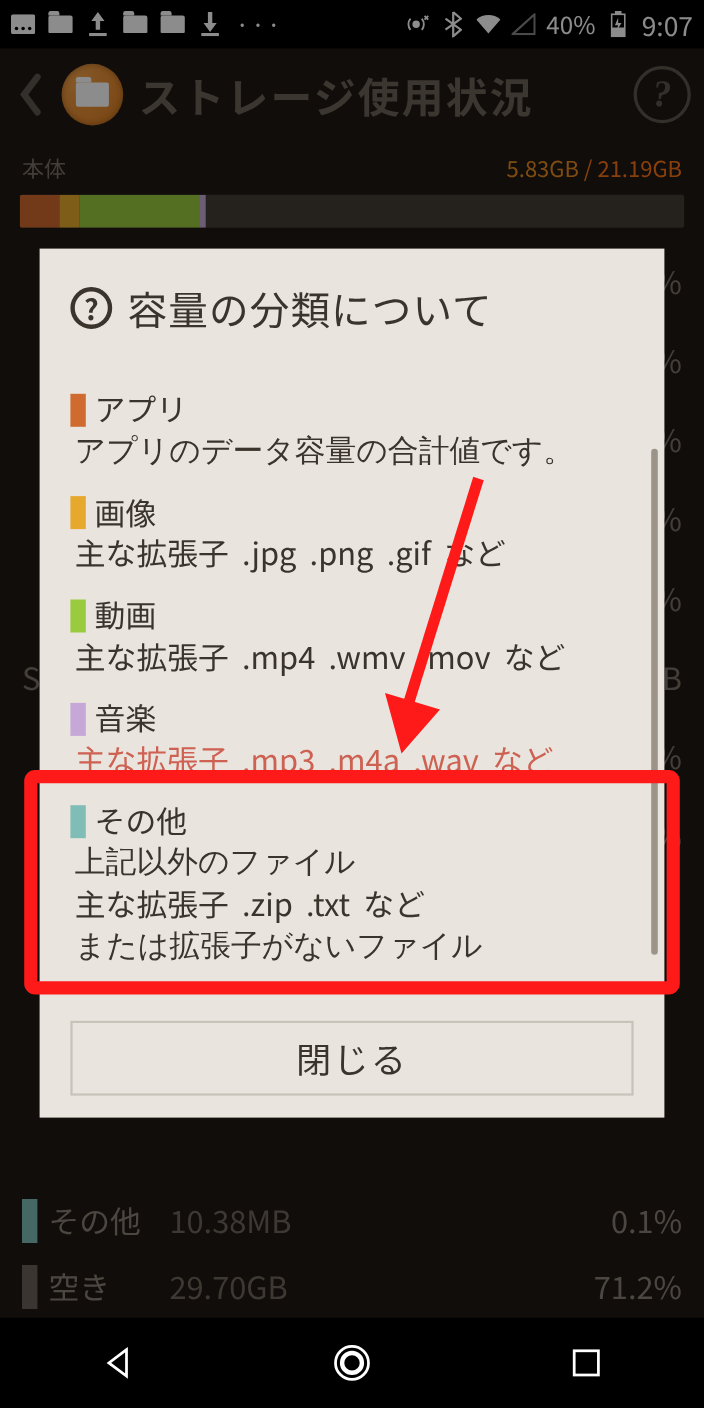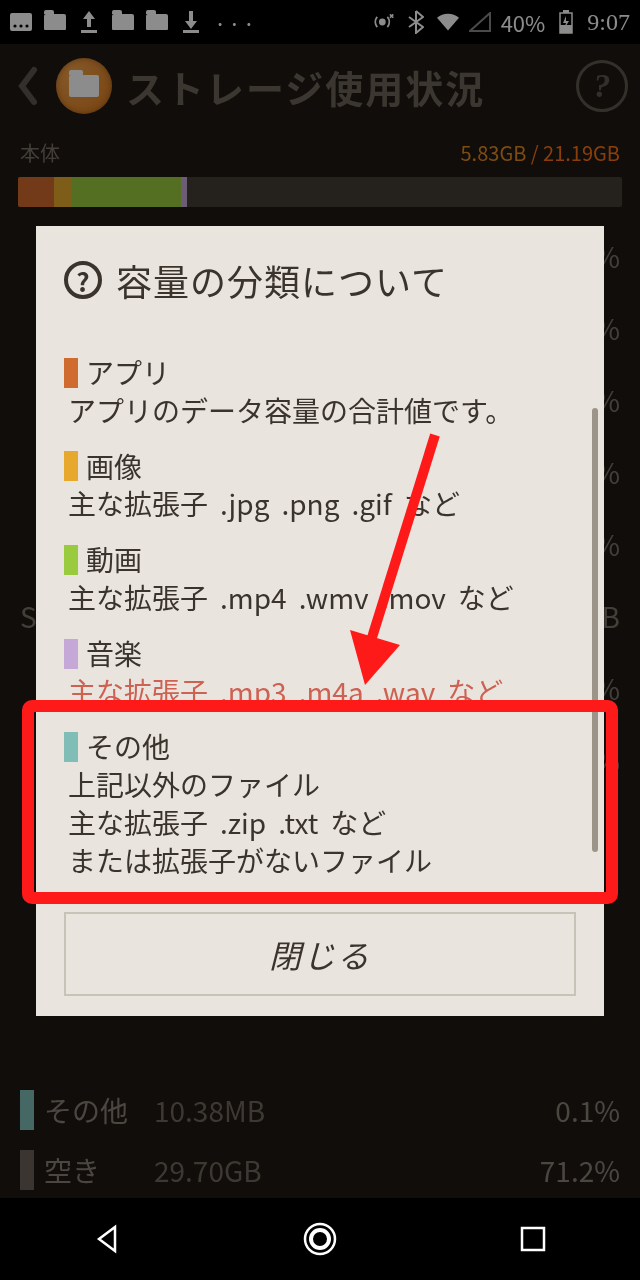--- a/index.html
+++ b/index.html
@@ -48,24 +48,24 @@
   .overlay { position:absolute; inset:0; background:rgba(0,0,0,0.45); }
   .dialog { position:absolute; left:36px; right:36px; top:226px; bottom:264px; background:#e9e5de; color:#3a342d; display:flex; flex-direction:column; padding: 28px 0 20px; }
   .dialog-title-row { display:flex; align-items:center; gap:14px; padding:0 28px 22px; }
   .dialog-q { width:38px; height:38px; border:4px solid #3a342d; border-radius:50%; display:flex; align-items:center; justify-content:center; font-size:26px; font-weight:bold;}
   .dialog-title { font-size:36px; letter-spacing:1px; }
   .dialog-body { flex:1; overflow:hidden; position:relative; padding: 26px 28px 0 28px; }
   .cat { margin-bottom: 18px; font-size:28px; line-height:1.35; }
   .cat-head { display:flex; align-items:center; gap:8px; }
   .cat-head .sw { width:14px; height:30px; }
   .cat-head .nm { font-size:28px; }
-  .cat-desc { padding-left:4px; }
+  .cat-desc { padding-left:4px;font-family:Liberation Serif, serif; }
   .ext-line { display:flex; gap:12px; flex-wrap:wrap; padding-left:4px;}
   .scroll-ind { position:absolute; right:6px; top:80px; bottom:30px; width:6px; background:#9c9489; border-radius:3px;}
-  .close-btn { margin: 30px 28px 0; height:84px; border:2px solid #c8c2b8; background:#e9e5de; color:#3a342d; font-size:32px; display:flex; align-items:center; justify-content:center; letter-spacing:2px;font-style:italic;}
+  .close-btn { margin: 30px 28px 0; height:68px; border:2px solid #c8c2b8; background:#e9e5de; color:#3a342d; font-size:32px; display:flex; align-items:center; justify-content:center; letter-spacing:2px;}
 
   
   .red-box { position:absolute; border:12px solid #ff1a1a; border-radius:10px; left:22px; right:22px; top:700px; height:204px; pointer-events:none;}
   .arrow { position:absolute; pointer-events:none; }
 
   
   .nav-bar { position:absolute; bottom:0; left:0; right:0; height:82px; background:#000; display:flex; align-items:center; justify-content:space-around;}
   .nav-btn { width:60px; height:60px; display:flex; align-items:center; justify-content:center; color:#fff;}
 </style>
 </head>
@@ -130,21 +130,21 @@
     </span>
     <span>40%</span>
     <span class="st-icon">
       <svg width="14" height="24" viewBox="0 0 14 24">
           <rect x="4" y="0" width="6" height="3" fill="#fff"></rect>
           <rect x="1" y="3" width="12" height="20" fill="none" stroke="#fff" stroke-width="1.5"></rect>
           <rect x="1" y="15" width="12" height="8" fill="#fff"></rect>
           <path d="M7 6 L4 13 H7 L5 19 L10 11 H7 Z" fill="#fff"></path>
         </svg>
     </span>
-    <span style="font-size:24px;font-family:Liberation Serif, serif;">9:07</span>
+    <span style="font-size:24px;">9:07</span>
   </div>
 </div>
 
 <div class="app-bar">
   <div class="back-chev">
     <svg width="22" height="40" viewBox="0 0 22 40" fill="none" stroke="#5e564d" stroke-width="6" stroke-linecap="round">
         <path d="M18 4 L6 20 L18 36"></path>
       </svg>
   </div>
   <div class="folder-icon">

